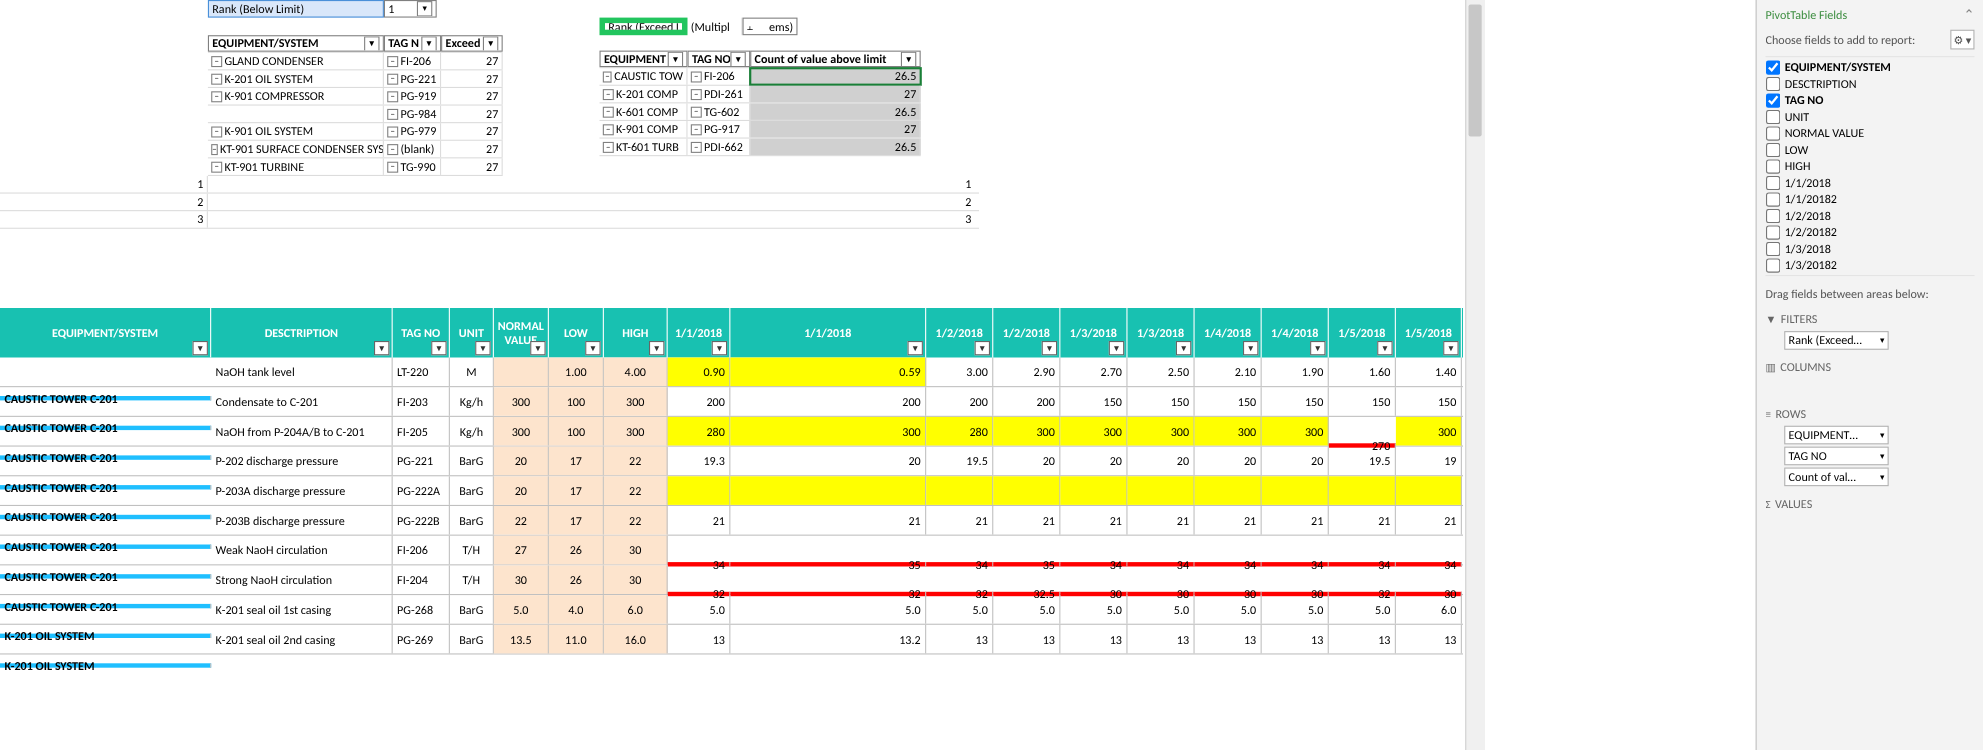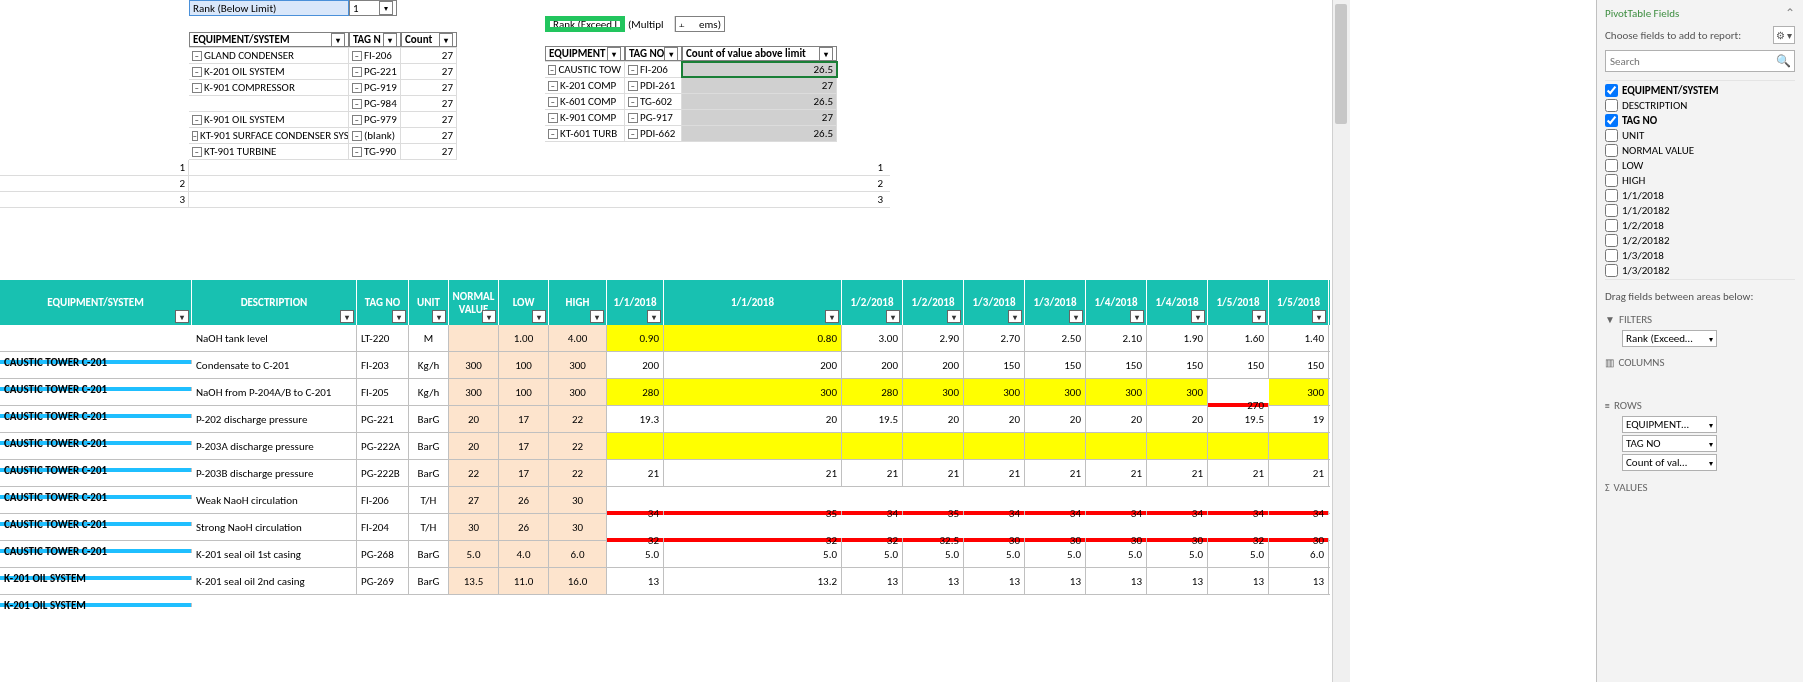--- a/index.html
+++ b/index.html
@@ -90,21 +90,21 @@
     <div class="row">
       <div class="cell c2 hdr" style="justify-content:space-between">
           <span>EQUIPMENT/SYSTEM</span>
           <span class="filter-btn">▾</span>
         </div>
       <div class="cell c3 hdr" style="justify-content:space-between">
           <span>TAG N</span>
           <span class="filter-btn">▾</span>
         </div>
       <div class="cell c4 hdr" style="justify-content:space-between">
-          <span>Count</span>
+          <span>Exceed</span>
           <span class="filter-btn">▾</span>
         </div>
     </div>
     <div id="pva-body">
         <div class="row">
           <div class="cell c2"><span class="expander">−</span>GLAND CONDENSER</div>
           <div class="cell c3"><span class="expander">−</span>FI-206</div>
           <div class="cell c4 r">27</div>
         </div>
         <div class="row">
@@ -286,21 +286,21 @@
     <div id="mbody">
         <div class="mrow">
           <div class="mc w-eq bg-cyan">CAUSTIC TOWER C-201</div>
           <div class="mc w-desc">NaOH tank level</div>
           <div class="mc w-tag">LT-220</div>
           <div class="mc w-unit c">M</div>
           <div class="mc w-nv c bg-peach"></div>
           <div class="mc w-low c bg-peach">1.00</div>
           <div class="mc w-high c bg-peach">4.00</div>
           <div class="mc w-d1 r bg-yellow">0.90</div>
-          <div class="mc w-d1b r bg-yellow">0.80</div>
+          <div class="mc w-d1b r bg-yellow">0.59</div>
           <div class="mc w-d2 r ">3.00</div>
           <div class="mc w-d2b r ">2.90</div>
           <div class="mc w-d3 r ">2.70</div>
           <div class="mc w-d3b r ">2.50</div>
           <div class="mc w-d4 r ">2.10</div>
           <div class="mc w-d4b r ">1.90</div>
           <div class="mc w-d5 r ">1.60</div>
           <div class="mc w-d5b r ">1.40</div>
         </div>
         <div class="mrow">
@@ -485,24 +485,20 @@
 
 <div class="fields-pane">
   <div class="pane-title">
     <span>PivotTable Fields</span>
     <span style="font-size:12px;color:#888;">⌃</span>
   </div>
   <div class="pane-sub">
     <span>Choose fields to add to report:</span>
     <span class="gear">⚙ ▾</span>
   </div>
-  <div class="search-wrap">
-    <input class="search-box" placeholder="Search" style="">
-    <span class="sicon">🔍</span>
-  </div>
   <div class="field-list" id="field-list">
       <div class="fitem">
         <input type="checkbox" checked="" style="">
         <span style="font-weight:bold">EQUIPMENT/SYSTEM</span>
       </div>
       <div class="fitem">
         <input type="checkbox" style="">
         <span>DESCTRIPTION</span>
       </div>
       <div class="fitem">

